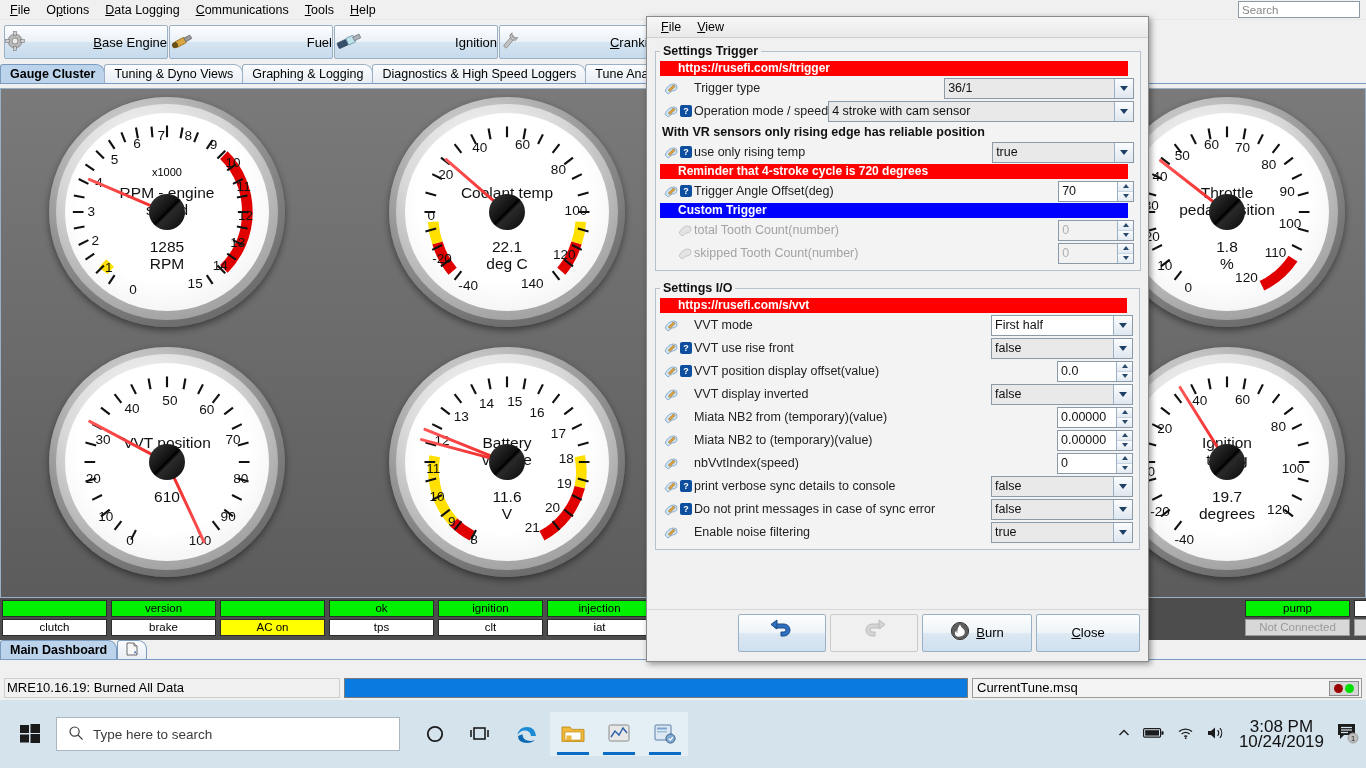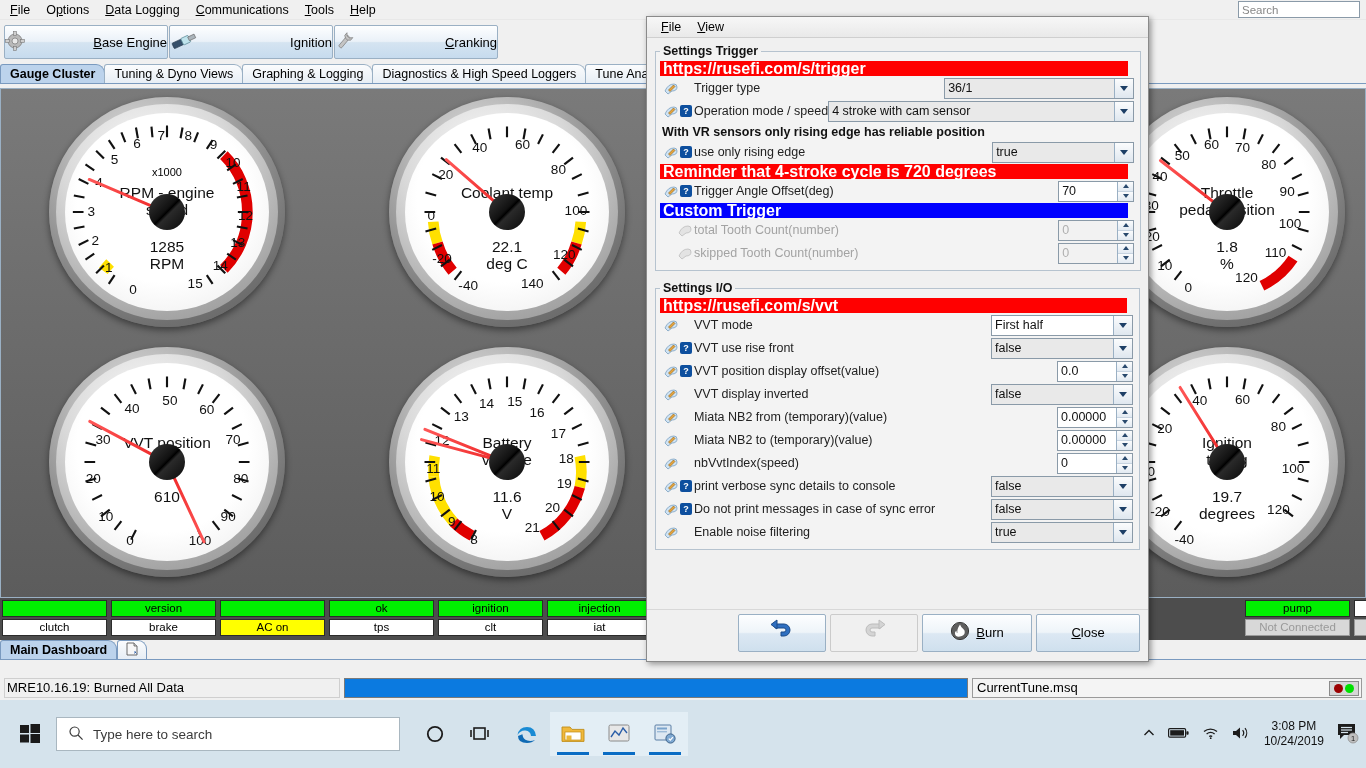--- a/index.html
+++ b/index.html
@@ -187,22 +187,22 @@
   .dlg-menu .mi u { text-decoration: underline; }
 
   .dlg-body { padding: 6px 8px 0 8px; background: #f0f0f0; height: 566px; }
   fieldset.grp {
     border: 1px solid #b6c3cf; margin: 0 0 10px 0; padding: 3px 4px 5px 4px;
     background: #f3f3f3;
   }
   fieldset.grp > legend { font-size: 12.5px; font-weight: bold; color: #111; padding: 0 3px; }
 
   .banner {
-    height: 15px; line-height: 15px; font-size: 16px; font-weight: bold;
-    color: #ffffff; background: #ff0000; padding-left: 3px; margin: 0 8px 1px 0;
+    height: 15px; line-height: 15px; font-size: 12px; font-weight: bold;
+    color: #ffffff; background: #ff0000; padding-left: 18px; margin: 0 8px 1px 0;
   }
   .banner.blue { background: #0000ff; }
   .note {
     font-size: 12.5px; font-weight: bold; color: #111; padding: 2px 0 2px 2px;
   }
 
   .row { display: flex; align-items: center; height: 22px; margin-bottom: 1px; }
   .row .icons { width: 34px; flex: 0 0 34px; display: flex; align-items: center; gap: 2px; padding-left: 4px; }
   .row .lbl { font-size: 12.5px; color: #222; flex: 1 1 auto; white-space: nowrap; }
   .row.dim .lbl { color: #a3a3a3; }
@@ -273,21 +273,21 @@
   .tb-icons { display: flex; align-items: center; gap: 0px; margin-left: 12px; }
   .tb-ic {
     width: 46px; height: 44px; display: flex; align-items: center; justify-content: center;
     position: relative;
   }
   .tb-ic.active { background: #e3eef5; }
   .tb-ic.active::after {
     content:""; position:absolute; left: 7px; right: 7px; bottom: 1px; height: 3px; background:#0a6cc4;
   }
   .tray { position: absolute; right: 6px; top: 0; height: 68px; display: flex; align-items: center; gap: 12px; }
-  .tray .clk { font-size: 12px; color: #111; text-align: center; line-height: 15px; }
+  .tray .clk { font-size: 17px; color: #111; text-align: center; line-height: 15px; }
 </style>
 </head>
 <body>
 
 <div id="root">
 
   <div class="app-window">
 
     <div class="menubar">
       <span class="mi"><u>F</u>ile</span>
@@ -309,20 +309,32 @@
               <circle cx="10" cy="10" r="3" fill="#e9e9e9" stroke="#777" stroke-width="0.7"></circle>
               <g fill="#cfcfcf" stroke="#777" stroke-width="0.6">
                 <rect x="8.6" y="0.6" width="2.8" height="4"></rect>
                 <rect x="8.6" y="15.4" width="2.8" height="4"></rect>
                 <rect x="0.6" y="8.6" width="4" height="2.8"></rect>
                 <rect x="15.4" y="8.6" width="4" height="2.8"></rect>
               </g>
             </svg>
         </span>
         <span><u>B</u>ase Engine</span>
+      </div>
+      <div class="tbtn">
+        <span>
+          <svg width="26" height="18" viewBox="0 0 26 18">
+              <g transform="rotate(-28 13 9)">
+                <rect x="4" y="6" width="12" height="6" rx="1.5" fill="#d8a640" stroke="#8a6a18" stroke-width="0.7"></rect>
+                <rect x="15" y="7" width="7" height="4" rx="1" fill="#9a9a9a" stroke="#555" stroke-width="0.6"></rect>
+                <circle cx="4" cy="9" r="3" fill="#6b4f14"></circle>
+              </g>
+            </svg>
+        </span>
+        <span>Fuel</span>
       </div>
       <div class="tbtn">
         <span>
           <svg width="28" height="18" viewBox="0 0 28 18">
               <g transform="rotate(-25 14 9)">
                 <rect x="2" y="6" width="11" height="6" rx="1" fill="#36506b" stroke="#223449" stroke-width="0.6"></rect>
                 <rect x="12" y="5.4" width="8" height="7.2" rx="1" fill="#bfe3ec" stroke="#5e8c99" stroke-width="0.7"></rect>
                 <rect x="19" y="7" width="7" height="4" fill="#aab4bb" stroke="#666" stroke-width="0.6"></rect>
               </g>
             </svg>
@@ -788,21 +800,21 @@
                   <path d="M4.5 8 l5-5 l1.5 1.5 l-5 5 z" fill="#e9a63c" stroke="#8a5c12" stroke-width="0.6"></path>
                 </svg>
             </span>
             <span class="ic-help">
               <svg width="12" height="12" viewBox="0 0 12 12">
                   <rect width="12" height="12" rx="2" fill="#0d4f9e"></rect>
                   <text x="6" y="9.3" text-anchor="middle" font-size="9" font-weight="bold" fill="#fff" font-family="Liberation Sans, sans-serif">?</text>
                 </svg>
             </span>
           </span>
-          <span class="lbl">use only rising edge</span>
+          <span class="lbl">use only rising temp</span>
           <span class="combo" style="width:142px;margin-right:2px;">
             <span class="txt">true</span>
             <span class="arrow">
                 <i class="caret"></i>
               </span>
           </span>
         </div>
 
         <div class="banner">Reminder that 4-stroke cycle is 720 degrees</div>
 

